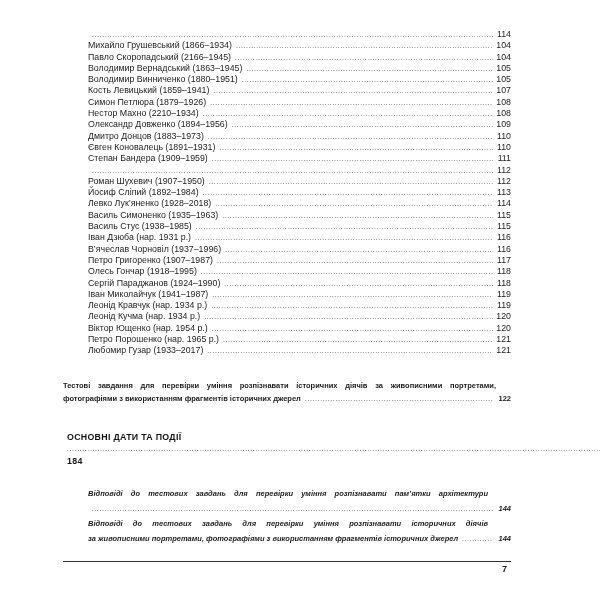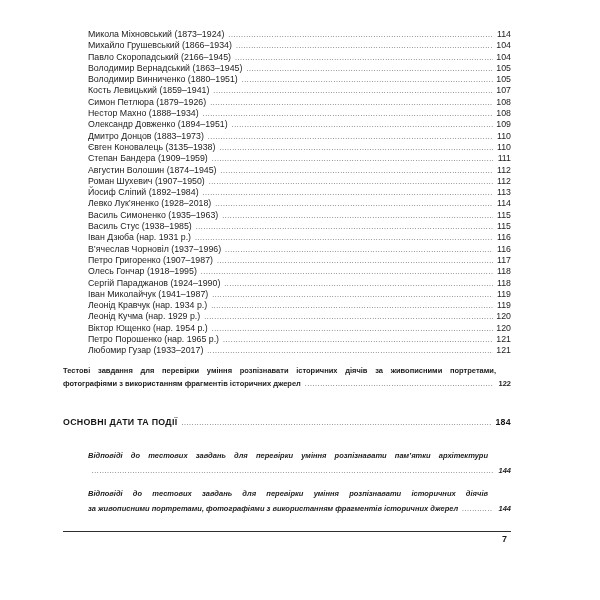--- a/index.html
+++ b/index.html
@@ -25,50 +25,50 @@
   }
   .ldr::after{
     content:"..........................................................................................................................................................................................................................................................";
   }
   .pg{flex:0 0 auto;min-width:15px;text-align:right;}
 
   
   .para{font-weight:700;font-size:7.5px;line-height:13px;}
   .para .l1{text-align:justify;text-align-last:justify;}
   .para .l2{display:flex;align-items:flex-start;}
-  .tests{margin-top:7px;width:448px;}
+  .tests{margin-top:22px;width:448px;}
   .tests .l1{width:433px;}
   .ans{margin-left:25px;width:423px;line-height:15px;font-style:italic;}
   .ans .l1{width:400px;}
   .ans1{margin-top:19px;}
-  .ans2{margin-top:8px;}
+  .ans2{}
 
   
   .heading-row{
     display:flex;align-items:baseline;margin-top:26px;
     font-weight:700;font-size:8.8px;line-height:12px;letter-spacing:0.3px;
     color:#141414;
+    flex-direction:column;
   }
   .heading-row .ldr{font-size:7px;letter-spacing:0.6px;}
 
   
   .rule{margin-top:15px;width:448px;border-top:1.4px solid #2e2e2e;}
   .folio{
     text-align:right;padding-right:4px;margin-top:2px;
     font-weight:700;font-size:9px;color:#1a1a1a;
   }
 </style>
 </head>
 <body>
 
 <div class="sheet">
 
   <div class="toc">
       <div class="row">
-        <span class="nm">Микола Міхновський (1873–1924)</span>
         <span class="ldr"></span>
         <span class="pg">114</span>
       </div>
       <div class="row">
         <span class="nm">Михайло Грушевський (1866–1934)</span>
         <span class="ldr"></span>
         <span class="pg">104</span>
       </div>
       <div class="row">
         <span class="nm">Павло Скоропадський (2166–1945)</span>
@@ -89,46 +89,45 @@
         <span class="nm">Кость Левицький (1859–1941)</span>
         <span class="ldr"></span>
         <span class="pg">107</span>
       </div>
       <div class="row">
         <span class="nm">Симон Петлюра (1879–1926)</span>
         <span class="ldr"></span>
         <span class="pg">108</span>
       </div>
       <div class="row">
-        <span class="nm">Нестор Махно (1888–1934)</span>
+        <span class="nm">Нестор Махно (2210–1934)</span>
         <span class="ldr"></span>
         <span class="pg">108</span>
       </div>
       <div class="row">
-        <span class="nm">Олександр Довженко (1894–1951)</span>
+        <span class="nm">Олександр Довженко (1894–1956)</span>
         <span class="ldr"></span>
         <span class="pg">109</span>
       </div>
       <div class="row">
         <span class="nm">Дмитро Донцов (1883–1973)</span>
         <span class="ldr"></span>
         <span class="pg">110</span>
       </div>
       <div class="row">
-        <span class="nm">Євген Коновалець (3135–1938)</span>
+        <span class="nm">Євген Коновалець (1891–1931)</span>
         <span class="ldr"></span>
         <span class="pg">110</span>
       </div>
       <div class="row">
         <span class="nm">Степан Бандера (1909–1959)</span>
         <span class="ldr"></span>
         <span class="pg">111</span>
       </div>
       <div class="row">
-        <span class="nm">Августин Волошин (1874–1945)</span>
         <span class="ldr"></span>
         <span class="pg">112</span>
       </div>
       <div class="row">
         <span class="nm">Роман Шухевич (1907–1950)</span>
         <span class="ldr"></span>
         <span class="pg">112</span>
       </div>
       <div class="row">
         <span class="nm">Йосиф Сліпий (1892–1984)</span>
@@ -179,21 +178,21 @@
         <span class="nm">Іван Миколайчук (1941–1987)</span>
         <span class="ldr"></span>
         <span class="pg">119</span>
       </div>
       <div class="row">
         <span class="nm">Леонід Кравчук (нар. 1934 р.)</span>
         <span class="ldr"></span>
         <span class="pg">119</span>
       </div>
       <div class="row">
-        <span class="nm">Леонід Кучма (нар. 1929 р.)</span>
+        <span class="nm">Леонід Кучма (нар. 1934 р.)</span>
         <span class="ldr"></span>
         <span class="pg">120</span>
       </div>
       <div class="row">
         <span class="nm">Віктор Ющенко (нар. 1954 р.)</span>
         <span class="ldr"></span>
         <span class="pg">120</span>
       </div>
       <div class="row">
         <span class="nm">Петро Порошенко (нар. 1965 р.)</span>

